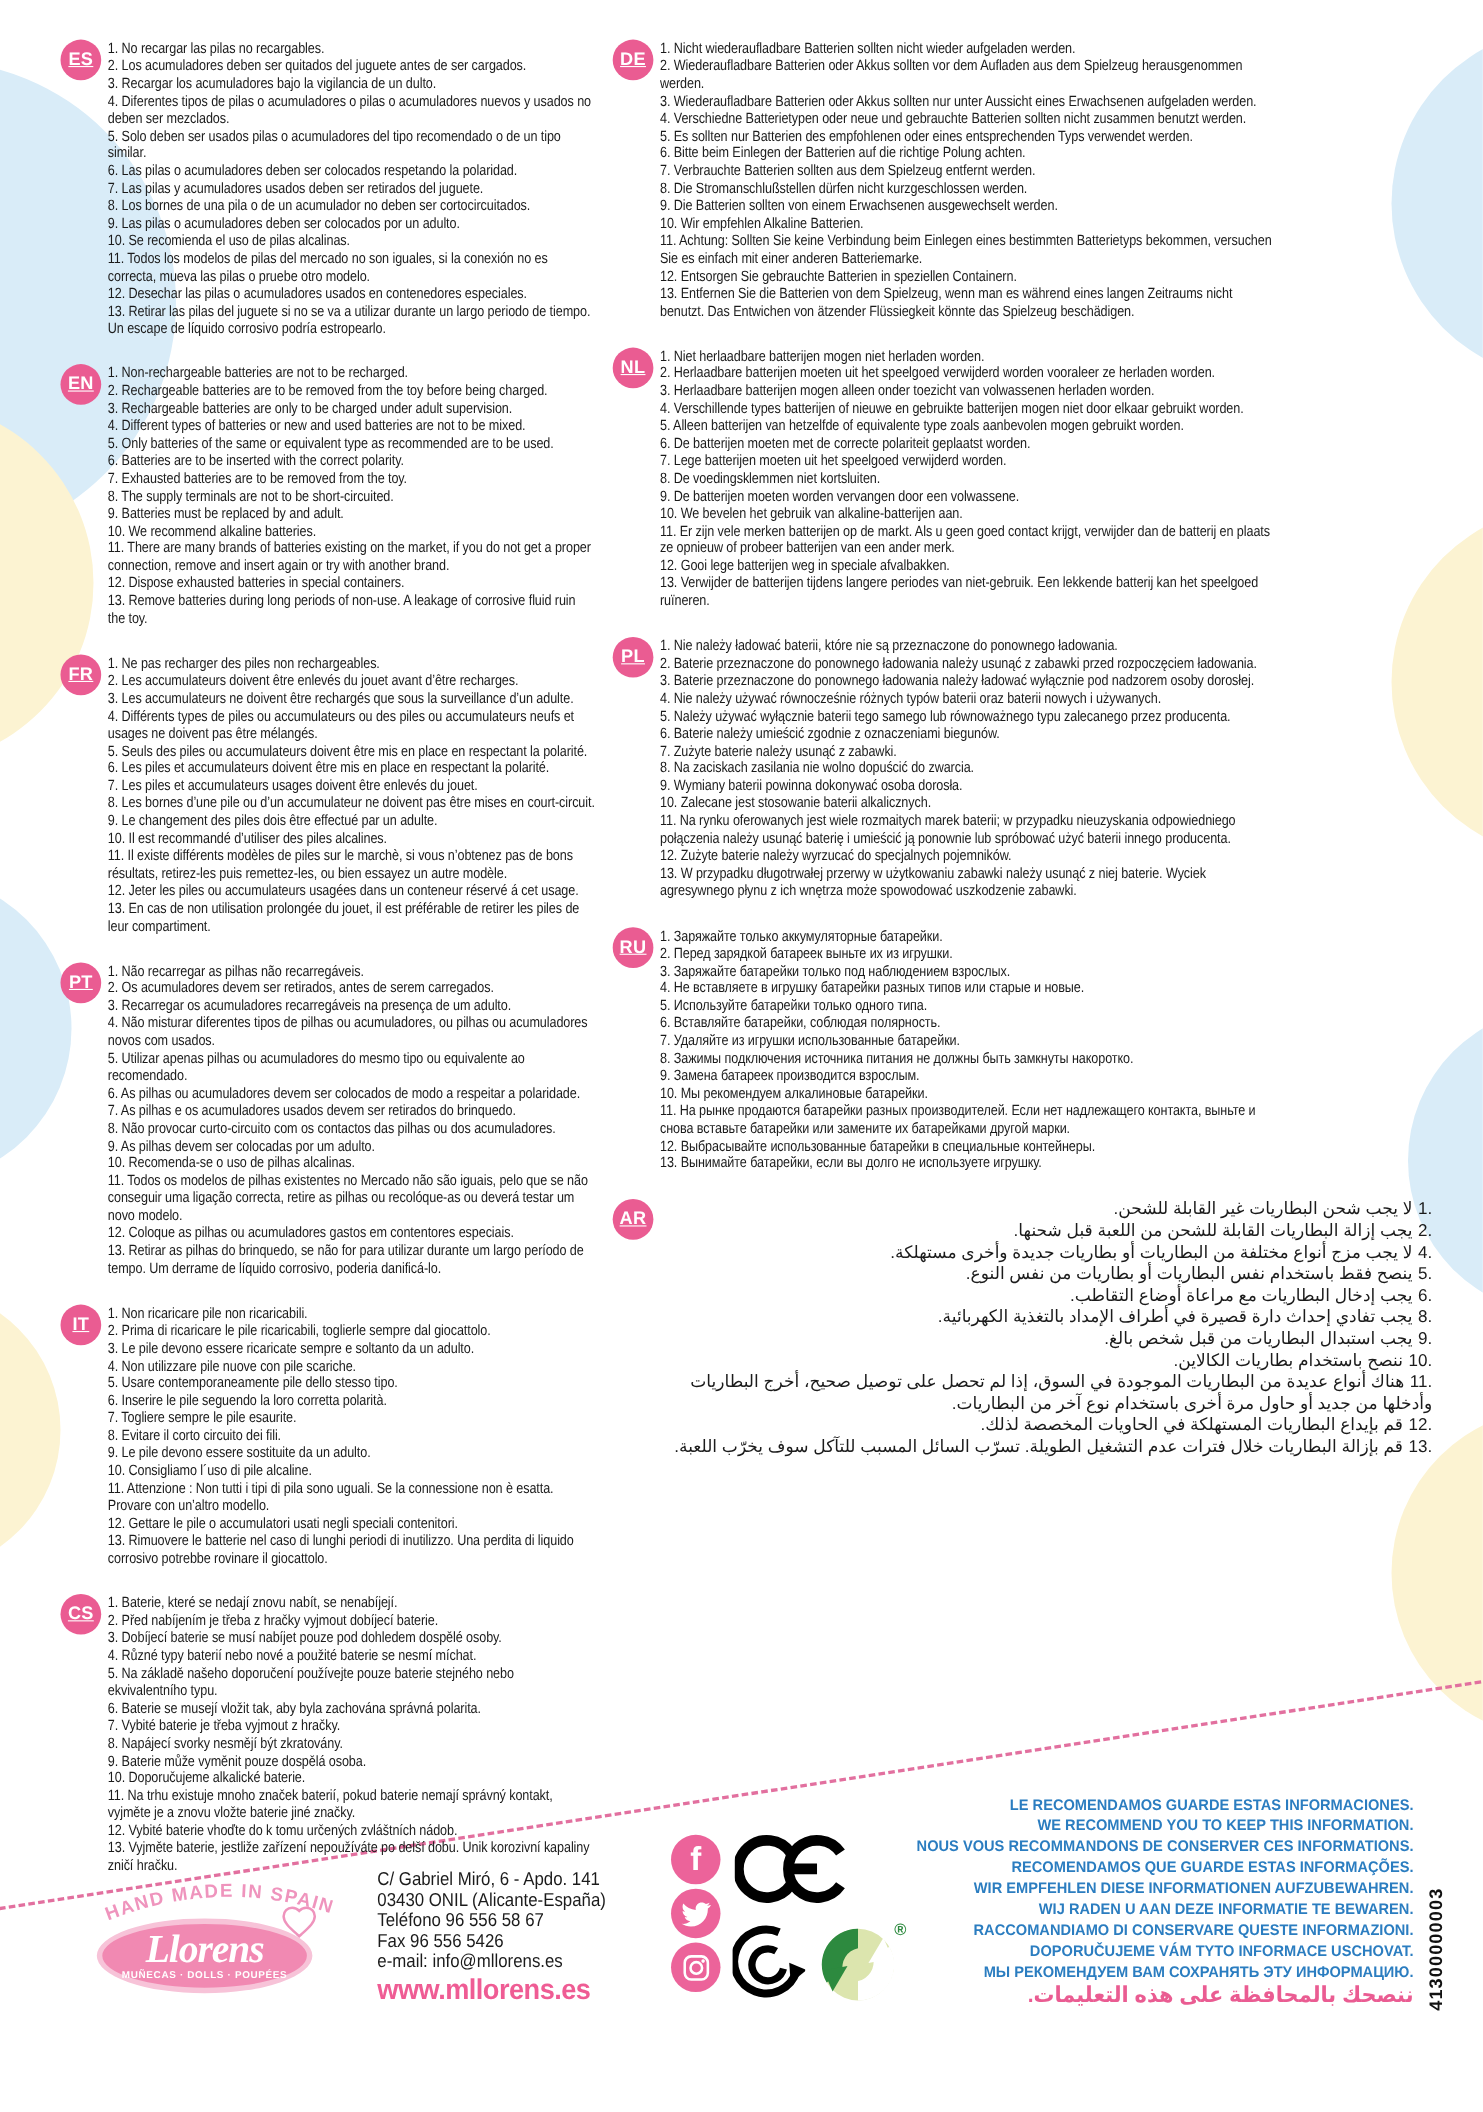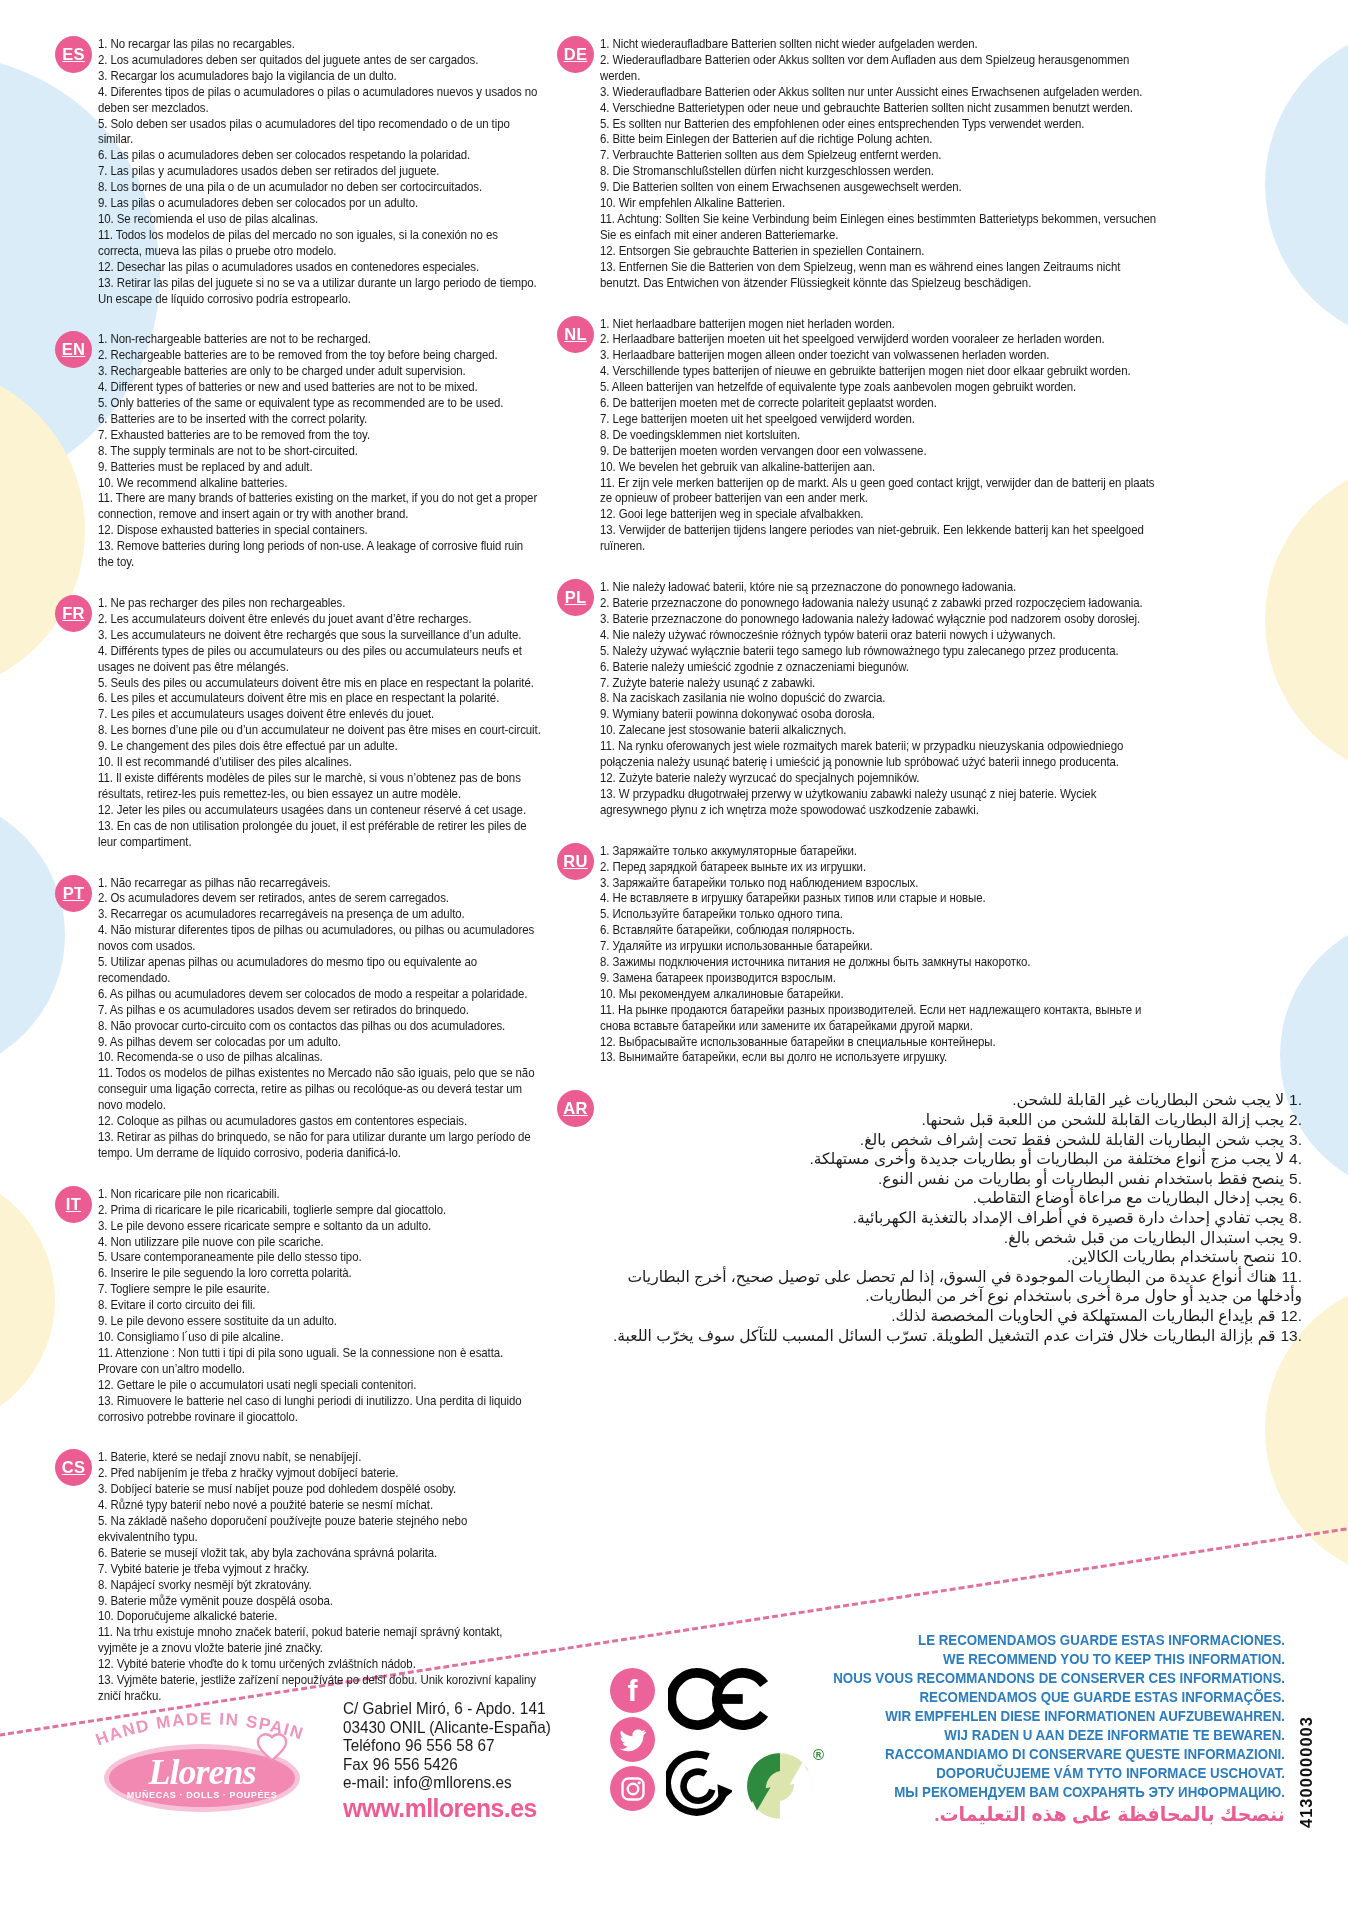--- a/index.html
+++ b/index.html
@@ -39,21 +39,21 @@
   #cut-line {
     position:absolute; left:-10px; top:1735px; width:1390px; height:0;
     border-top:3px dashed #e2709f; transform:rotate(-8.7deg);
     transform-origin:left top; z-index:1;
   }
 
   
   .footer-el { position:absolute; z-index:2; }
   #arc-text-svg { left:90px; top:1706px; }
   #logo-ellipse {
-    left:104px; top:1744px; width:196px; height:68px;
+    left:88px; top:1744px; width:196px; height:68px;
     background:#f189b2; border:5px solid #f7c3d8; border-radius:50%;
     box-sizing:border-box; display:flex; flex-direction:column;
     align-items:center; justify-content:center;
   }
   #brand-name {
     font-family:"Liberation Serif","DejaVu Serif",serif;
     font-style:italic; font-weight:bold; color:#fff; font-size:36px;
     line-height:34px; margin-top:-2px; letter-spacing:-1px;
   }
   #brand-tagline {
@@ -283,21 +283,20 @@
         <div class="item">11. На рынке продаются батарейки разных производителей. Если нет надлежащего контакта, выньте и снова вставьте батарейки или замените их батарейками другой марки.</div>
         <div class="item">12. Выбрасывайте использованные батарейки в специальные контейнеры.</div>
         <div class="item">13. Вынимайте батарейки, если вы долго не используете игрушку.</div>
       </div>
     </div>
     <div class="sec">
       <div class="badge">AR</div>
       <div class="sec-text ar">
         <div class="item" dir="rtl"><span class="ar-num" dir="ltr">1.</span><span>لا يجب شحن البطاريات غير القابلة للشحن.</span></div>
         <div class="item" dir="rtl"><span class="ar-num" dir="ltr">2.</span><span>يجب إزالة البطاريات القابلة للشحن من اللعبة قبل شحنها.</span></div>
-        <div class="item" dir="rtl"><span class="ar-num" dir="ltr">3.</span><span>يجب شحن البطاريات القابلة للشحن فقط تحت إشراف شخص بالغ.</span></div>
         <div class="item" dir="rtl"><span class="ar-num" dir="ltr">4.</span><span>لا يجب مزج أنواع مختلفة من البطاريات أو بطاريات جديدة وأخرى مستهلكة.</span></div>
         <div class="item" dir="rtl"><span class="ar-num" dir="ltr">5.</span><span>ينصح فقط باستخدام نفس البطاريات أو بطاريات من نفس النوع.</span></div>
         <div class="item" dir="rtl"><span class="ar-num" dir="ltr">6.</span><span>يجب إدخال البطاريات مع مراعاة أوضاع التقاطب.</span></div>
         <div class="item" dir="rtl"><span class="ar-num" dir="ltr">8.</span><span>يجب تفادي إحداث دارة قصيرة في أطراف الإمداد بالتغذية الكهربائية.</span></div>
         <div class="item" dir="rtl"><span class="ar-num" dir="ltr">9.</span><span>يجب استبدال البطاريات من قبل شخص بالغ.</span></div>
         <div class="item" dir="rtl"><span class="ar-num" dir="ltr">10.</span><span>ننصح باستخدام بطاريات الكالاين.</span></div>
         <div class="item" dir="rtl"><span class="ar-num" dir="ltr">11.</span><span>هناك أنواع عديدة من البطاريات الموجودة في السوق، إذا لم تحصل على توصيل صحيح، أخرج البطاريات وأدخلها من جديد أو حاول مرة أخرى باستخدام نوع آخر من البطاريات.</span></div>
         <div class="item" dir="rtl"><span class="ar-num" dir="ltr">12.</span><span>قم بإيداع البطاريات المستهلكة في الحاويات المخصصة لذلك.</span></div>
         <div class="item" dir="rtl"><span class="ar-num" dir="ltr">13.</span><span>قم بإزالة البطاريات خلال فترات عدم التشغيل الطويلة. تسرّب السائل المسبب للتآكل سوف يخرّب اللعبة.</span></div>
       </div>

